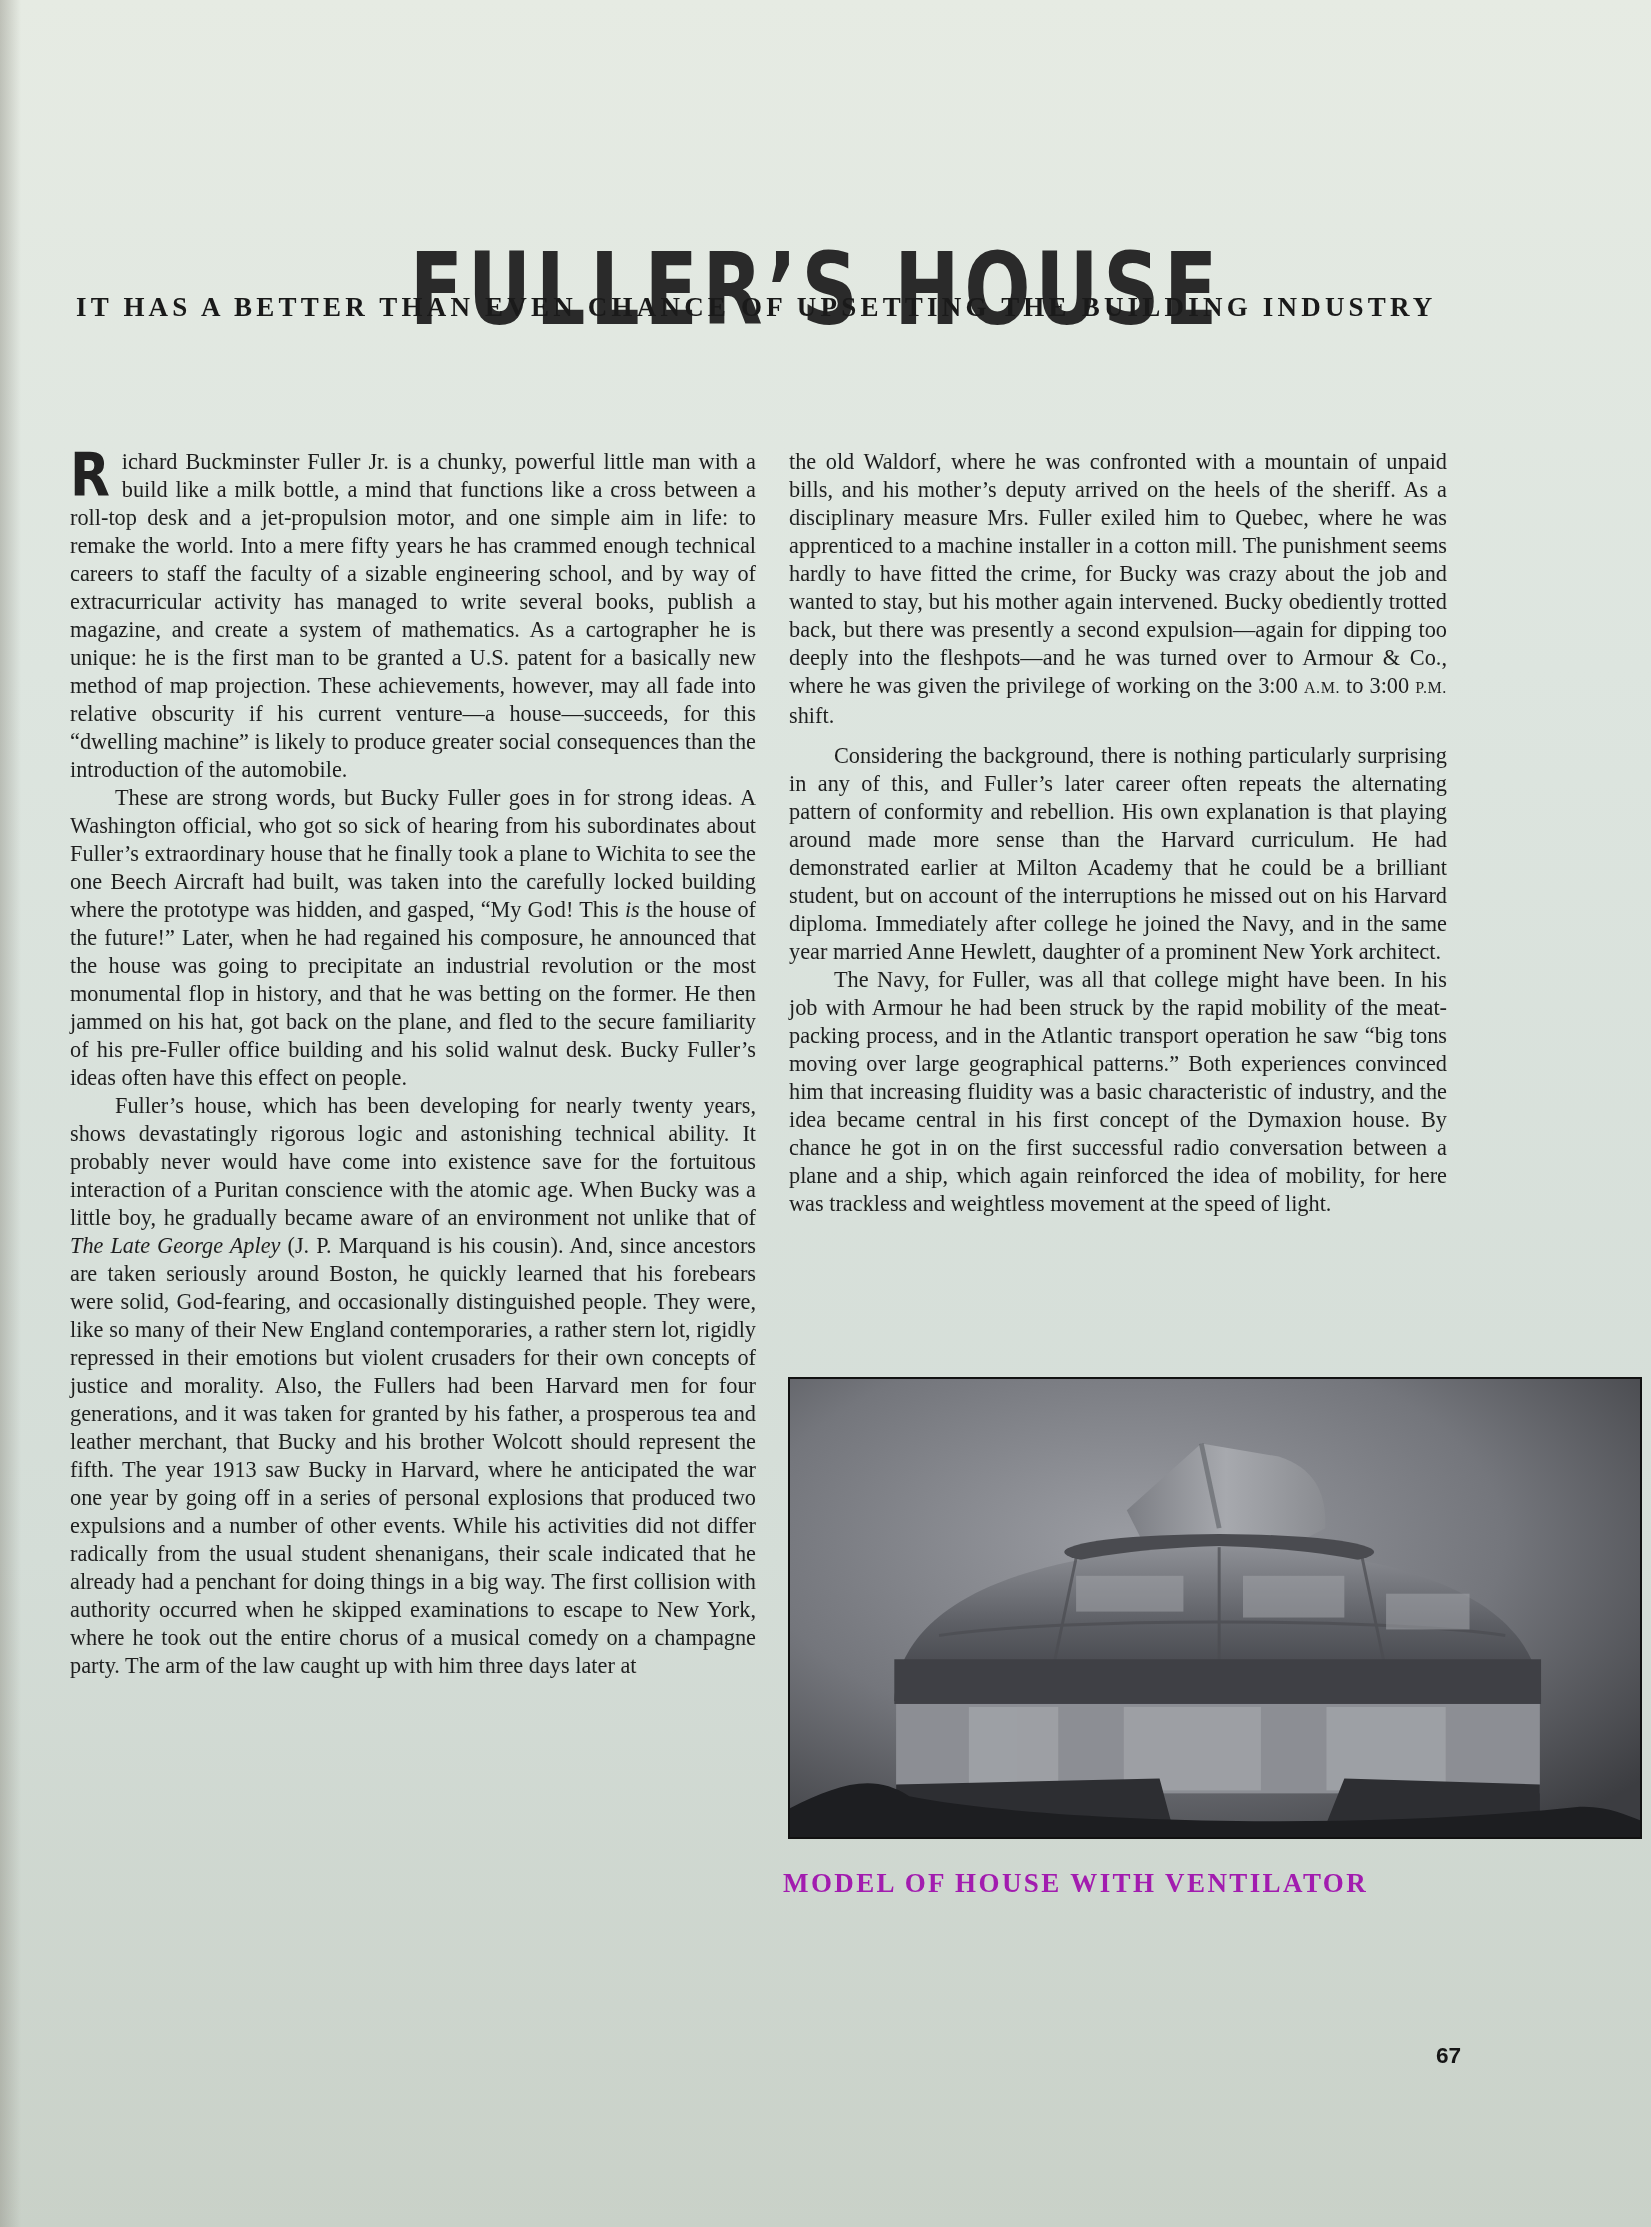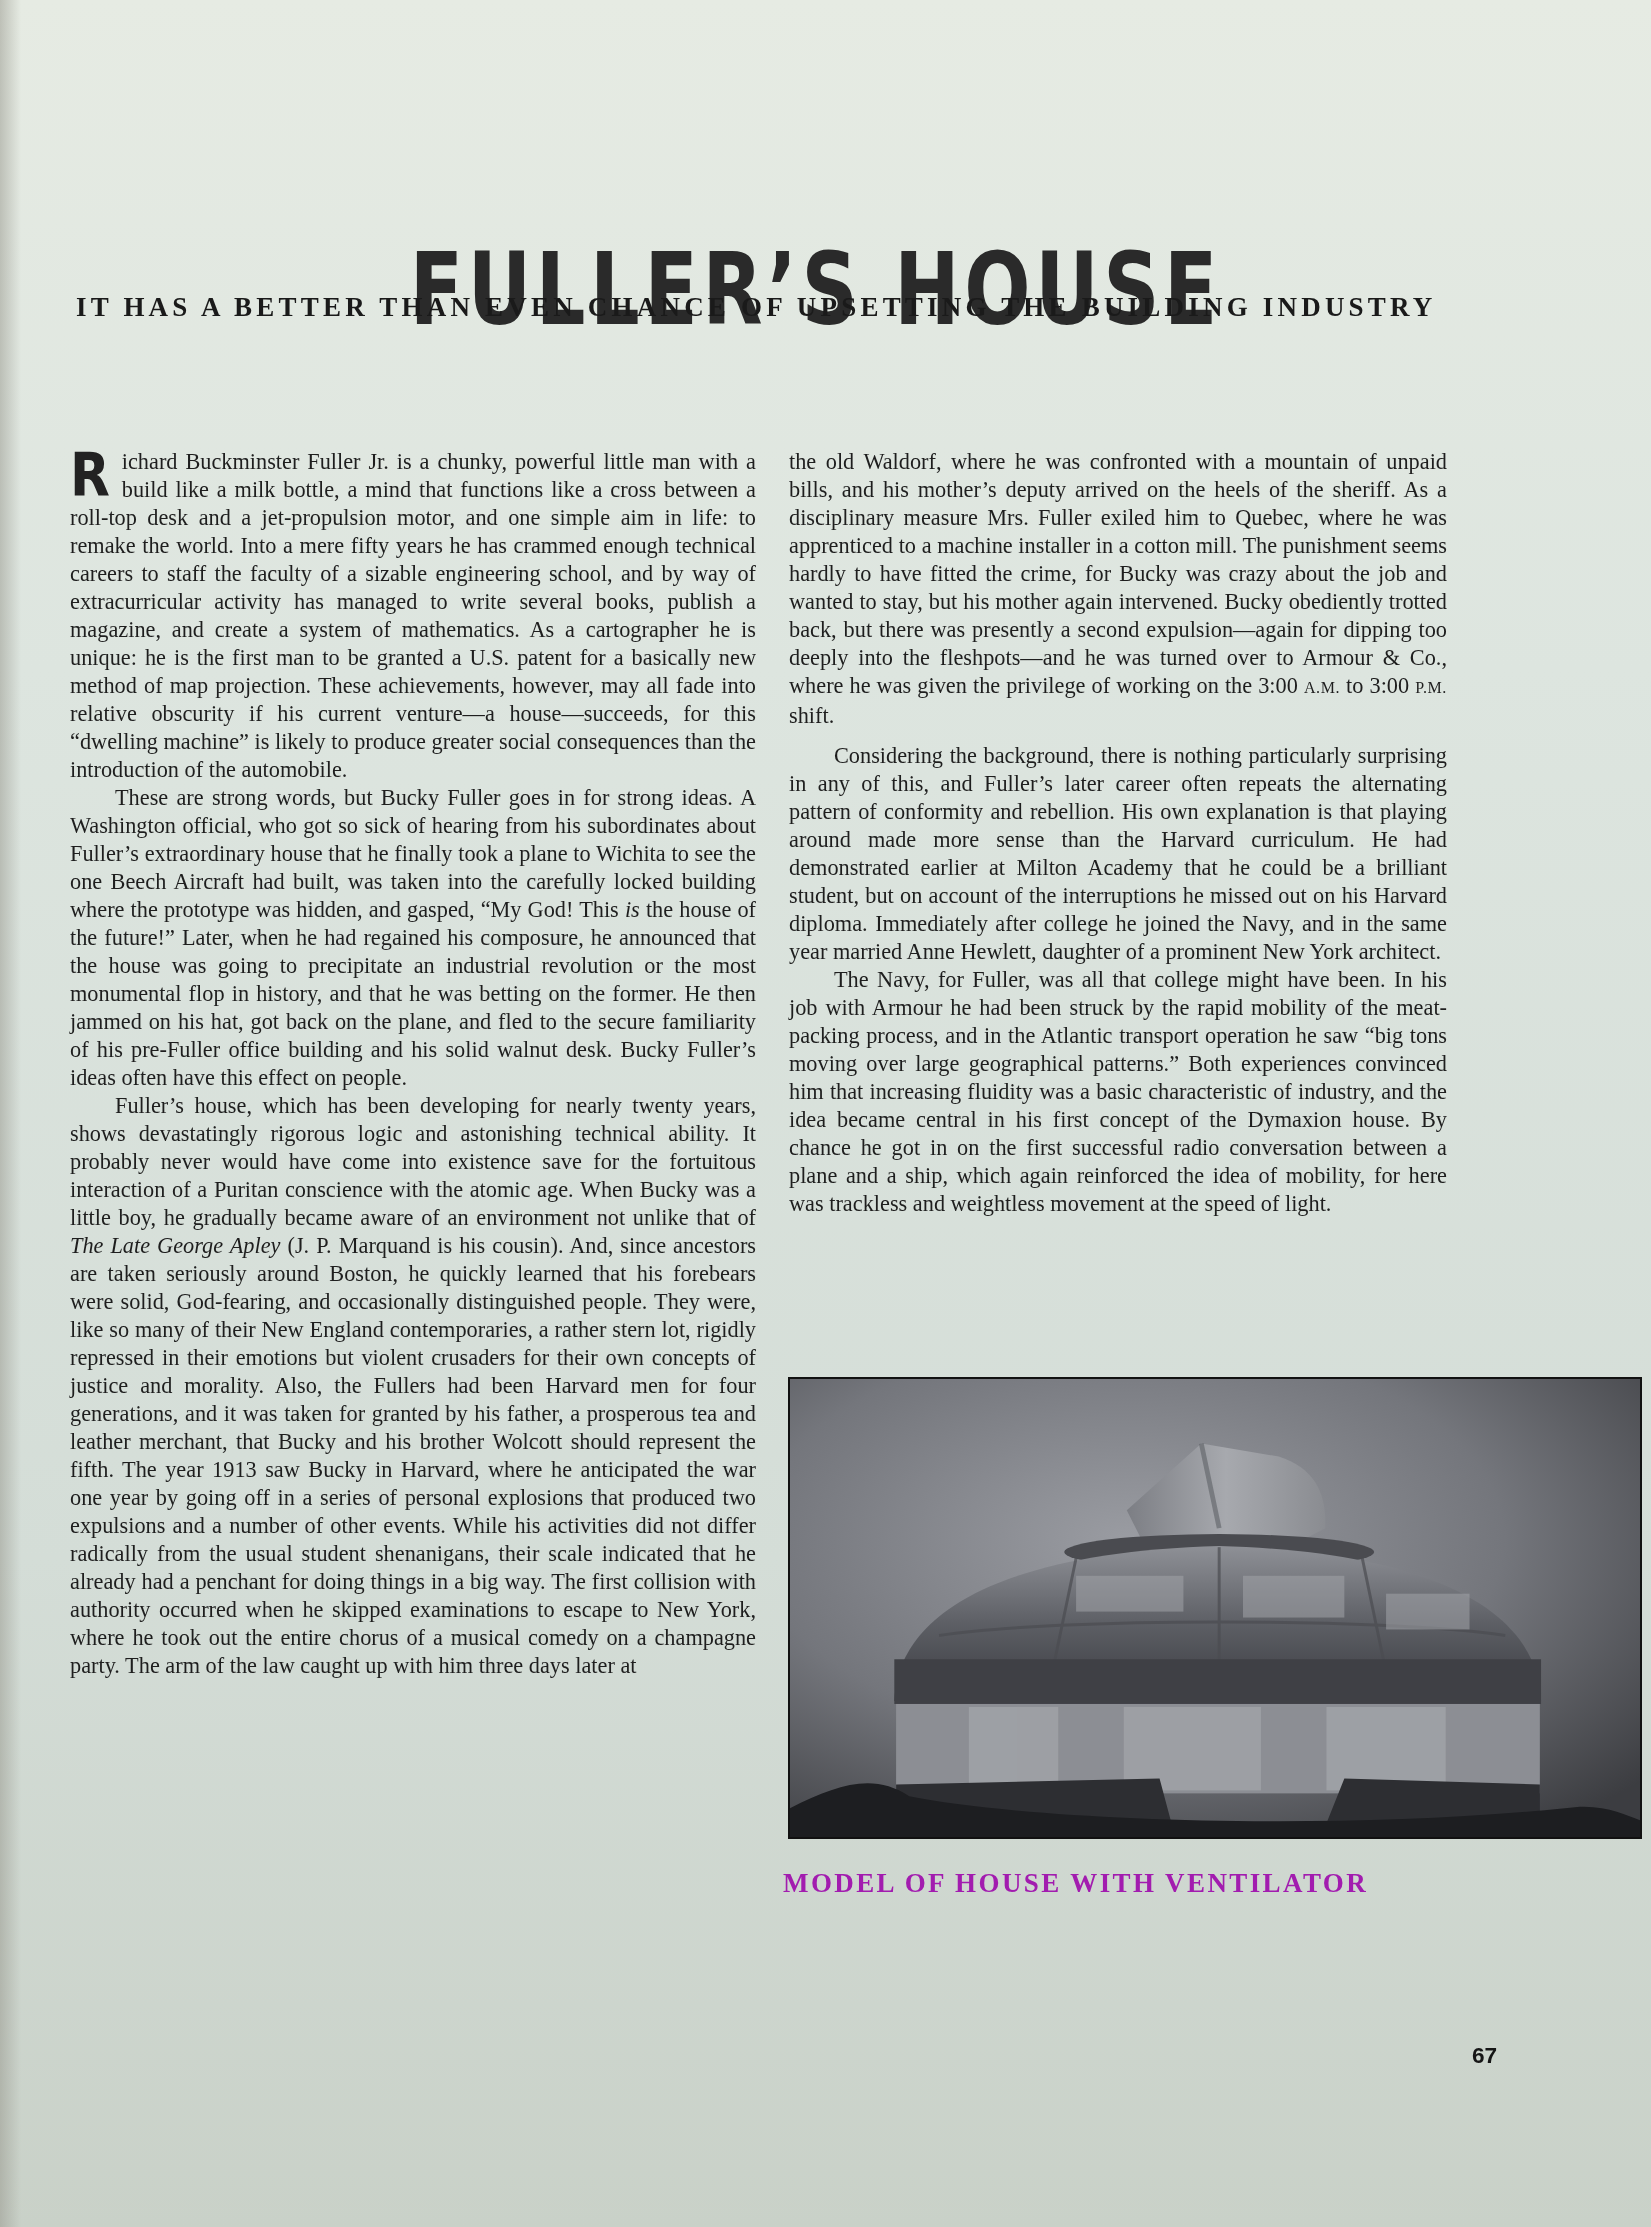--- a/index.html
+++ b/index.html
@@ -59,21 +59,21 @@
   .photo svg { display: block; }
   .caption {
     position: absolute; left: 783px; top: 1868px;
     font-family: "Liberation Serif", "DejaVu Serif", serif;
     font-weight: bold; font-size: 27px; letter-spacing: 2.4px;
     white-space: nowrap; color: #a21caf;
   }
   .page-number {
     position: absolute; left: 1436px; top: 2043px;
     font-family: "Liberation Sans", "DejaVu Sans", sans-serif;
-    font-weight: bold; font-size: 22.6px; color: #161616; margin-left: 36px;
+    font-weight: bold; font-size: 22.6px; color: #161616;
   }
 </style>
 </head>
 <body>
 
 <div class="page">
   <div class="spine-shadow"></div>
 
   <h1 class="title">FULLER’S HOUSE</h1>
   <div class="subtitle">IT HAS A BETTER THAN EVEN CHANCE OF UPSETTING THE BUILDING INDUSTRY</div>

